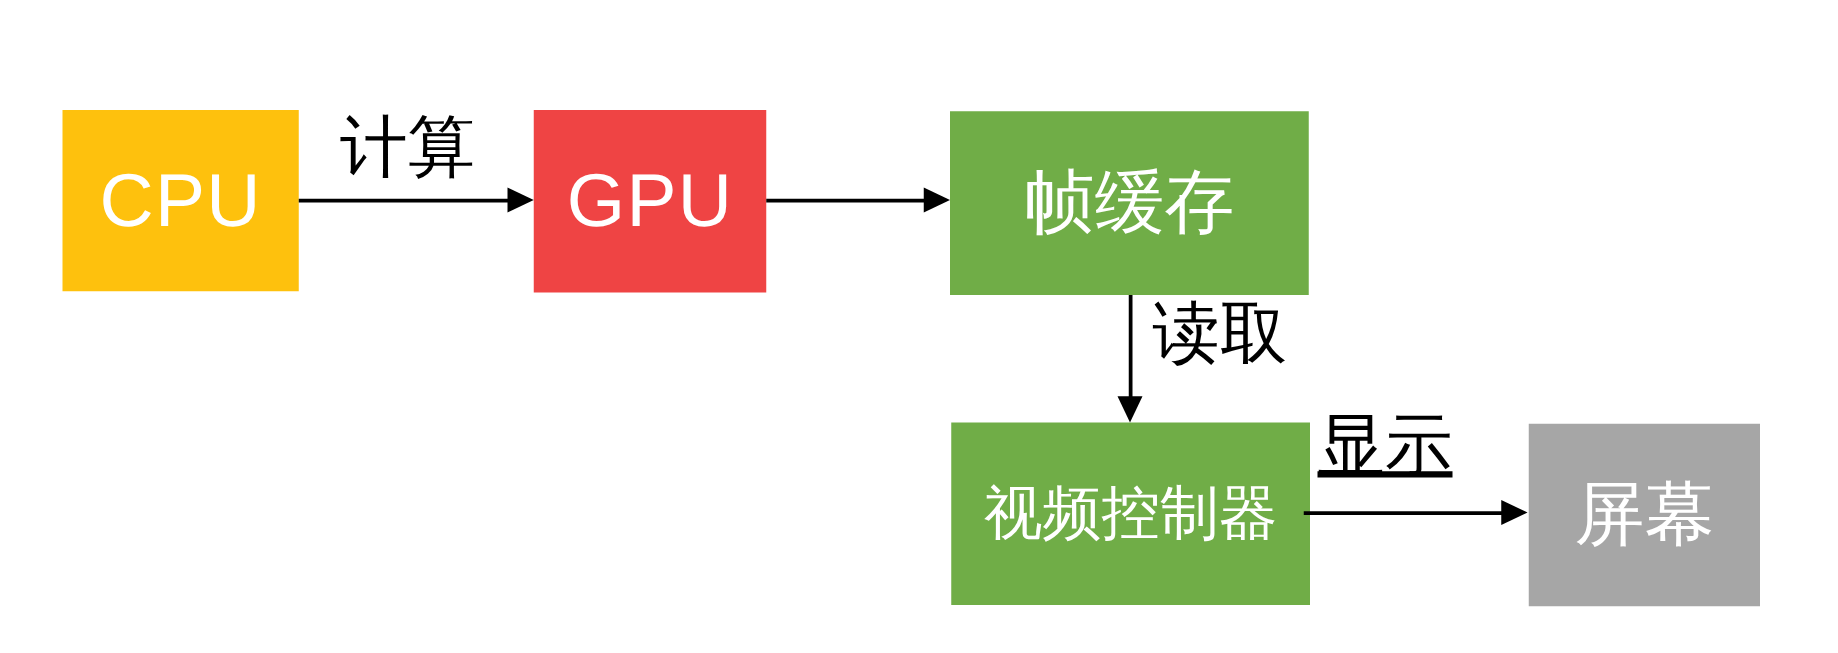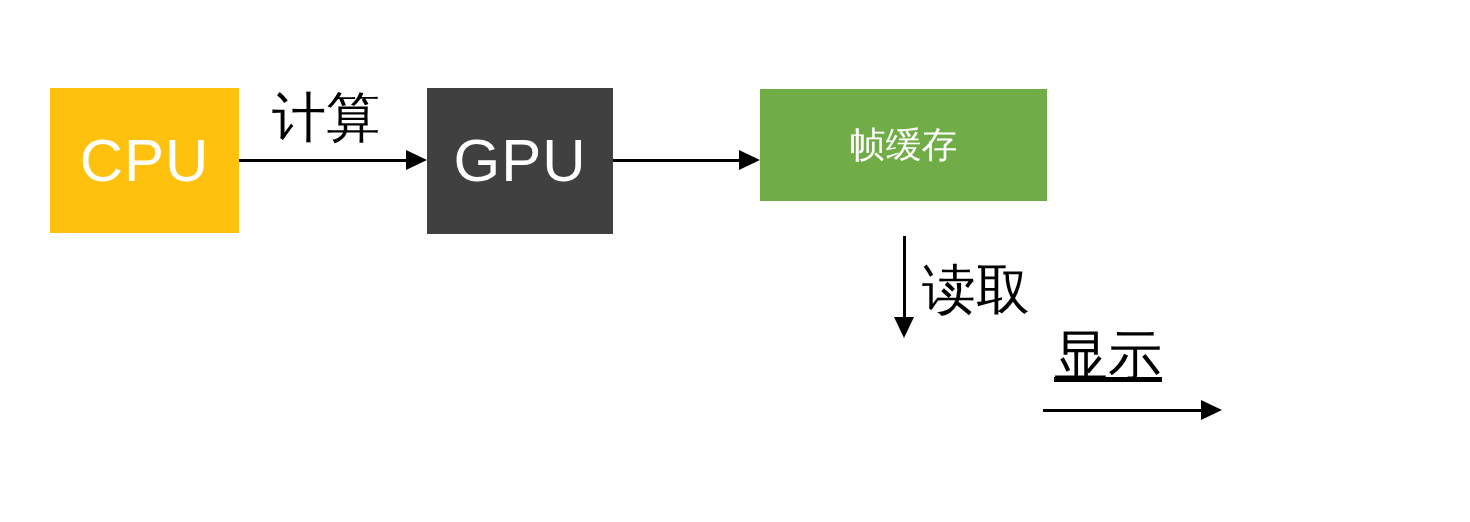--- a/index.html
+++ b/index.html
@@ -28,22 +28,22 @@
     font-family: "Liberation Sans", sans-serif;
     font-weight: 400;
     font-size: 60px;
     letter-spacing: 1px;
   }
   .node-cjk {
     font-family: "Liberation Serif", serif;
     font-weight: 400;
   }
   .node-cpu        { left: 50px;   top: 88px;  width: 189px; height: 145px; background: #FEC10D; }
-  .node-gpu        { left: 427px;  top: 88px;  width: 186px; height: 146px; background: #404040; }
-  .node-fb         { left: 760px;  top: 89px;  width: 287px; height: 112px; background: #70AD47; font-size: 36px; }
+  .node-gpu        { left: 427px;  top: 88px;  width: 186px; height: 146px; background: #ef4444; }
+  .node-fb         { left: 760px;  top: 89px;  width: 287px; height: 147px; background: #70AD47; font-size: 56px; }
   .node-vc         { left: 761px;  top: 338px; width: 287px; height: 146px; background: #70AD47; font-size: 47px; }
   .node-screen     { left: 1223px; top: 339px; width: 185px; height: 146px; background: #A6A6A6; font-size: 56px; }
 
   .edge-line-h {
     position: absolute;
     height: 3px;
     background: #000000;
   }
   .edge-line-v {
     position: absolute;
@@ -68,21 +68,21 @@
     position: absolute;
     transform: translate(-50%, -50%);
     font-family: "Liberation Serif", serif;
     font-size: 54px;
     color: #000000;
     white-space: nowrap;
     line-height: 1;
   }
   .label-compute { left: 326px;  top: 118px; }
   .label-render  { left: 668px;  top: 113px; }
-  .label-read    { left: 976px;  top: 290px; }
+  .label-read    { left: 976px;  top: 267px; }
   .label-display { left: 1108px; top: 356px; text-decoration: underline; }
 
   .watermark {
     position: absolute;
     right: 8px;
     bottom: 8px;
     font-family: "Liberation Serif", serif;
     font-size: 18px;
     color: #C9C9C9;
     white-space: nowrap;
@@ -92,21 +92,23 @@
 <body>
 
 <div class="canvas">
 
   <div class="node node-latin node-cpu">CPU</div>
 
   <div class="node node-latin node-gpu">GPU</div>
 
   <div class="node node-cjk node-fb">帧缓存</div>
 
+  <div class="node node-cjk node-vc">视频控制器</div>
 
+  <div class="node node-cjk node-screen">屏幕</div>
 
   <div class="edge-line-h" style="left:239px; top:159px; width:168px;"></div>
   <div class="arrowhead-right" style="left:406px; top:150px;"></div>
   <div class="edge-label label-compute">计算</div>
 
   <div class="edge-line-h" style="left:613px; top:159px; width:127px;"></div>
   <div class="arrowhead-right" style="left:739px; top:150px;"></div>
 
   <div class="edge-line-v" style="left:903px; top:236px; height:82px;"></div>
   <div class="arrowhead-down" style="left:894px; top:317px;"></div>

